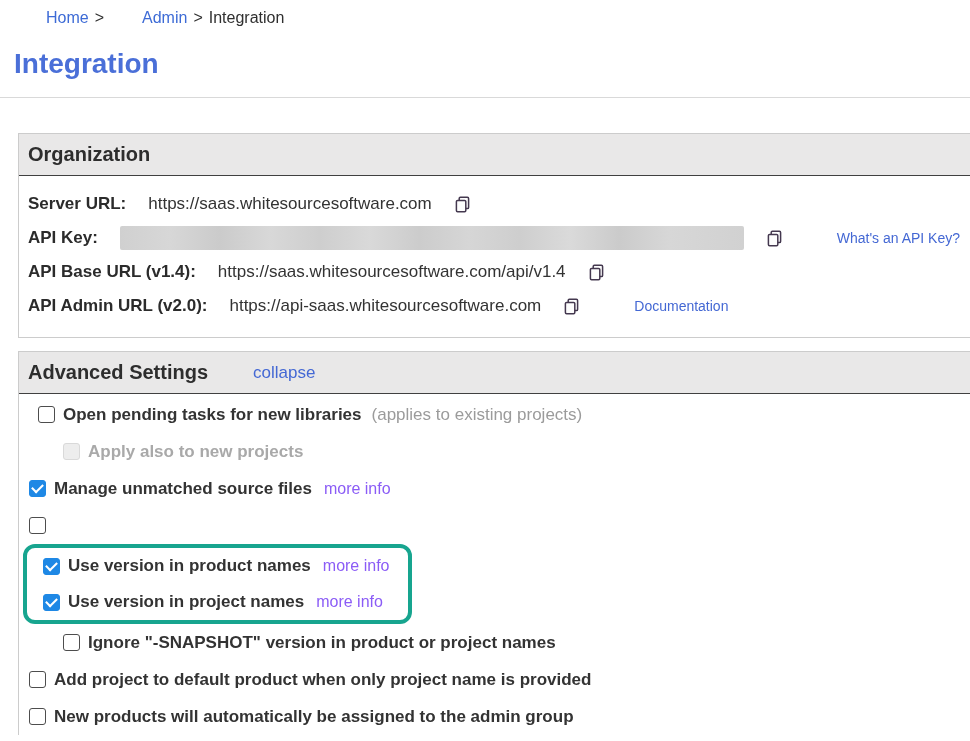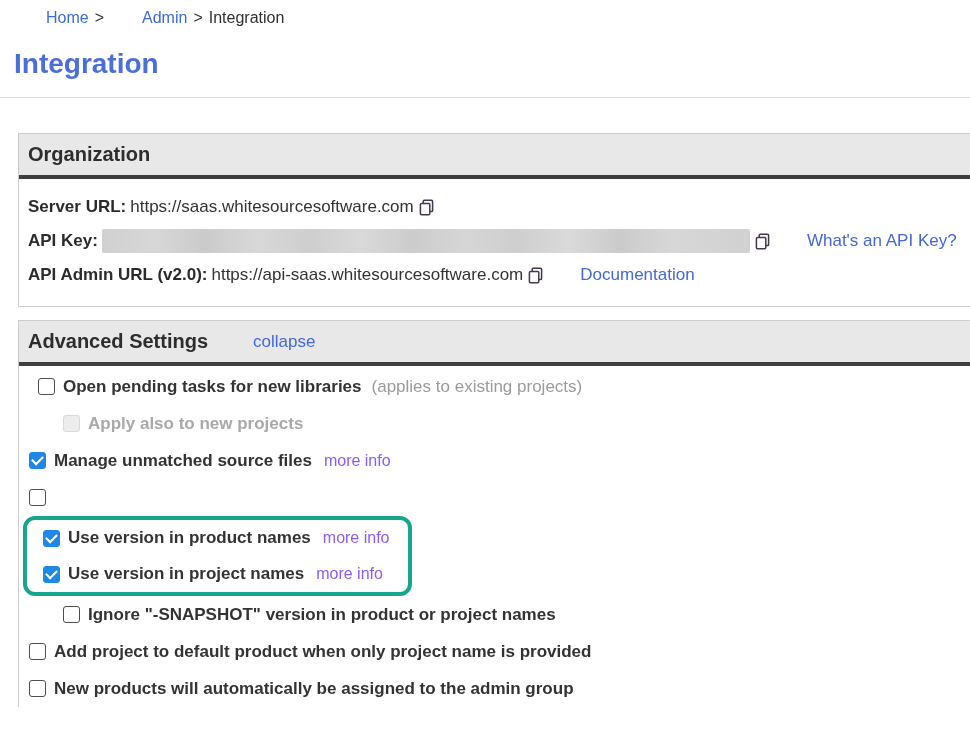--- a/index.html
+++ b/index.html
@@ -26,37 +26,37 @@
   .panel {
     margin-left: 18px;
     border: 1px solid #cccccc;
     border-right: none;
     background: #ffffff;
   }
   .panel-org { margin-top: 35px; }
   .panel-adv { margin-top: 13px; border-bottom: none; }
   .panel-header {
     background: #e9e8e8;
-    border-bottom: 4px solid #404040;
+    border-bottom: 1px solid #404040;
     padding: 9px 12px 9px 9px;
     font-size: 20px; font-weight: 600; color: #2d2d2d;
     display: flex; align-items: center; gap: 13px;
   }
   .collapse-link { font-size: 17px; font-weight: 400; color: #4468d4; }
 
   
   .org-body { padding: 11px 10px 14px 9px; }
   .org-row {
     height: 34px;
-    display: flex; align-items: center; gap: 4px;
+    display: flex; align-items: center; gap: 22px;
     font-size: 17px; white-space: nowrap;
   }
   .org-label { font-weight: 700; color: #2b2b2b; }
   .org-value { color: #333333; }
-  .org-link { color: #4468d4; font-size: 17px; }
+  .org-link { color: #4468d4; font-size: 14px; }
   .redacted {
     width: 648px; height: 24px; border-radius: 2px;
     background: linear-gradient(90deg,
       #d0d0d0 0%, #d7d7d7 8%, #cbcbcb 16%, #d8d8d8 24%, #cecece 32%,
       #d9d9d9 40%, #cccccc 48%, #d6d6d6 56%, #cecece 64%, #dadada 72%,
       #cbcbcb 80%, #d7d7d7 88%, #d1d1d1 100%);
   }
   .copy-btn { display: inline-flex; align-items: center; background: none; border: none; padding: 0; cursor: pointer; }
 
   
@@ -132,20 +132,30 @@
       <span class="redacted"></span>
       <span class="copy-btn">
         <svg width="17" height="17" viewBox="0 0 17 17">
             <rect x="5.2" y="1.2" width="9.4" height="11.4" rx="1.2" fill="#fdfdfd" stroke="#44384f" stroke-width="1.5"></rect>
             <rect x="2.4" y="4.4" width="9.4" height="11.4" rx="1.2" fill="#fdfdfd" stroke="#44384f" stroke-width="1.5"></rect>
           </svg>
       </span>
       <a class="org-link">What's an API Key?</a>
     </div>
 
+    <div class="org-row">
+      <span class="org-label">API Base URL (v1.4):</span>
+      <span class="org-value">https://saas.whitesourcesoftware.com/api/v1.4</span>
+      <span class="copy-btn">
+        <svg width="17" height="17" viewBox="0 0 17 17">
+            <rect x="5.2" y="1.2" width="9.4" height="11.4" rx="1.2" fill="#fdfdfd" stroke="#44384f" stroke-width="1.5"></rect>
+            <rect x="2.4" y="4.4" width="9.4" height="11.4" rx="1.2" fill="#fdfdfd" stroke="#44384f" stroke-width="1.5"></rect>
+          </svg>
+      </span>
+    </div>
 
     <div class="org-row">
       <span class="org-label">API Admin URL (v2.0):</span>
       <span class="org-value">https://api-saas.whitesourcesoftware.com</span>
       <span class="copy-btn">
         <svg width="17" height="17" viewBox="0 0 17 17">
             <rect x="5.2" y="1.2" width="9.4" height="11.4" rx="1.2" fill="#fdfdfd" stroke="#44384f" stroke-width="1.5"></rect>
             <rect x="2.4" y="4.4" width="9.4" height="11.4" rx="1.2" fill="#fdfdfd" stroke="#44384f" stroke-width="1.5"></rect>
           </svg>
       </span>

